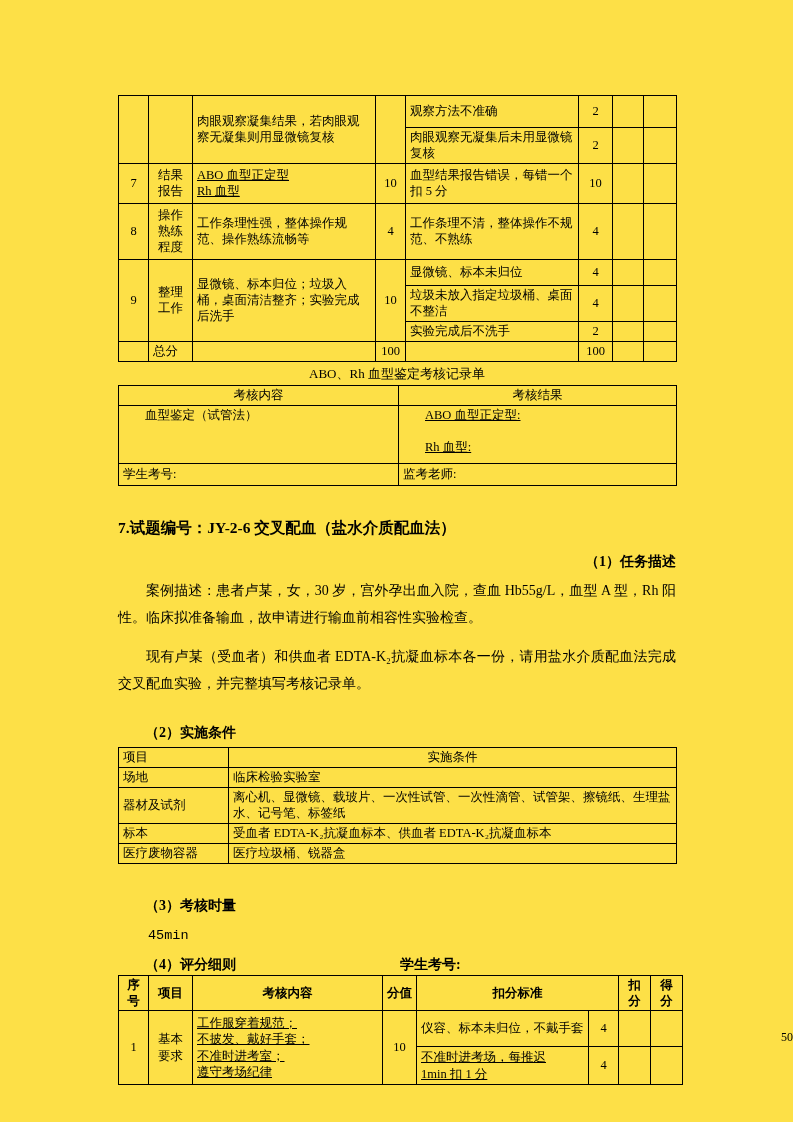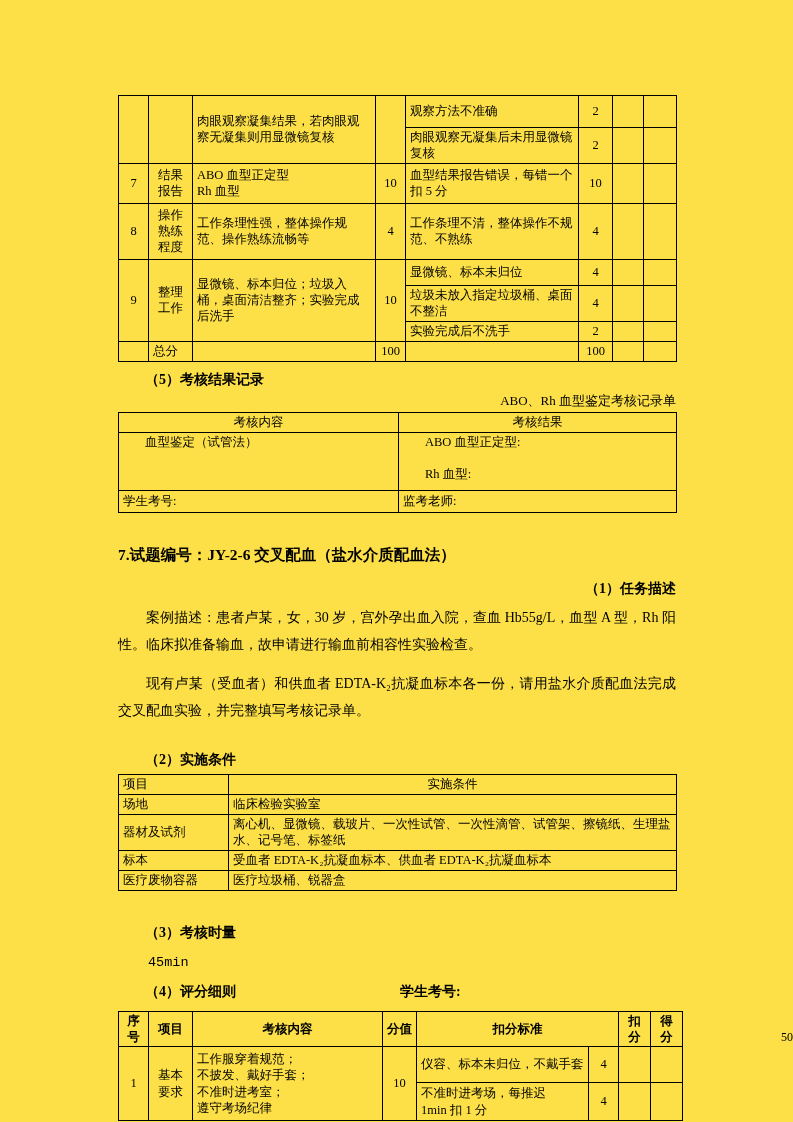--- a/index.html
+++ b/index.html
@@ -12,45 +12,45 @@
     font-family:"Liberation Serif", serif;
     color:#000;
     overflow:hidden;
   }
   .content { position:absolute; left:118px; top:95px; width:558px; }
   table { border-collapse:collapse; table-layout:fixed; width:558px; }
   td { border:1px solid #000; font-size:12.5px; line-height:1.3; padding:1px 4px; vertical-align:middle; word-break:break-all; }
   td.c { text-align:center; }
   td.l { text-align:left; }
   td.top { vertical-align:top;padding-left:26px; }
-  .pre { white-space:pre-line; }
+  .pre { white-space:pre-line;text-decoration:underline; }
   .bold { font-weight:bold; }
   
   tr.ra{height:32px} tr.rb{height:33px} tr.r7{height:40px} tr.r8{height:56px}
   tr.r9a{height:26px} tr.r9b{height:36px} tr.r9c{height:20px} tr.rt{height:20px}
   
   tr.rr0{height:20px} tr.rr1{height:58px} tr.rr2{height:22px}
   
   tr.cc0{height:20px} tr.cc1{height:20px} tr.cc2{height:36px} tr.cc3{height:20px} tr.cc4{height:20px}
   
   tr.bh{height:22px} tr.bb1{height:36px} tr.bb2{height:38px}
   .sec-heading { font-size:14px; font-weight:bold; margin-left:27px; }
   .h5 { margin-top:9px; }
-  .tbl-caption { text-align:right; font-size:13px; margin-top:3px; margin-bottom:2px; }
+  .tbl-caption { text-align:center; font-size:13px; margin-top:3px; margin-bottom:2px; }
   .chapter { font-size:15.5px; font-weight:bold; margin-top:32px; }
   .h1s { margin-top:14px;text-align:right; }
   .para { font-size:14px; line-height:27px; text-indent:2em; margin-top:6px; text-align:justify; }
   .para2 { margin-top:12px; }
   .h2s { margin-top:27px; }
   .cond-tbl { margin-top:5px; }
   .h3s { margin-top:33px; }
   .duration { font-size:13.5px; margin-left:30px; margin-top:13px; font-family:"Liberation Mono", monospace; }
   .h4line { margin-top:12px; }
   .student-id { font-size:14px; font-weight:bold; margin-left:160px; }
-  .btbl { margin-top:10px; width:564px; }
+  .btbl { margin-top:1px; width:564px; }
   .page-num { position:absolute; left:0; right:0; top:1030px; text-align:right; font-size:12px; }
 </style>
 </head>
 <body>
 
 <div class="page">
   <div class="content">
 
     <table>
       <colgroup>
@@ -129,21 +129,20 @@
         <td></td>
         <td class="c">100</td>
         <td></td>
         <td class="c">100</td>
         <td></td>
         <td></td>
       </tr>
     </tbody>
       </table>
 
-    <div class="sec-heading h5">（5）考核结果记录</div>
     <div class="tbl-caption">ABO、Rh 血型鉴定考核记录单</div>
     <table>
       <colgroup>
           <col style="width:280px">
           <col style="width:278px">
         </colgroup>
       <tbody>
           <tr class="rr0">
         <td class="c">考核内容</td>
         <td class="c">考核结果</td>

